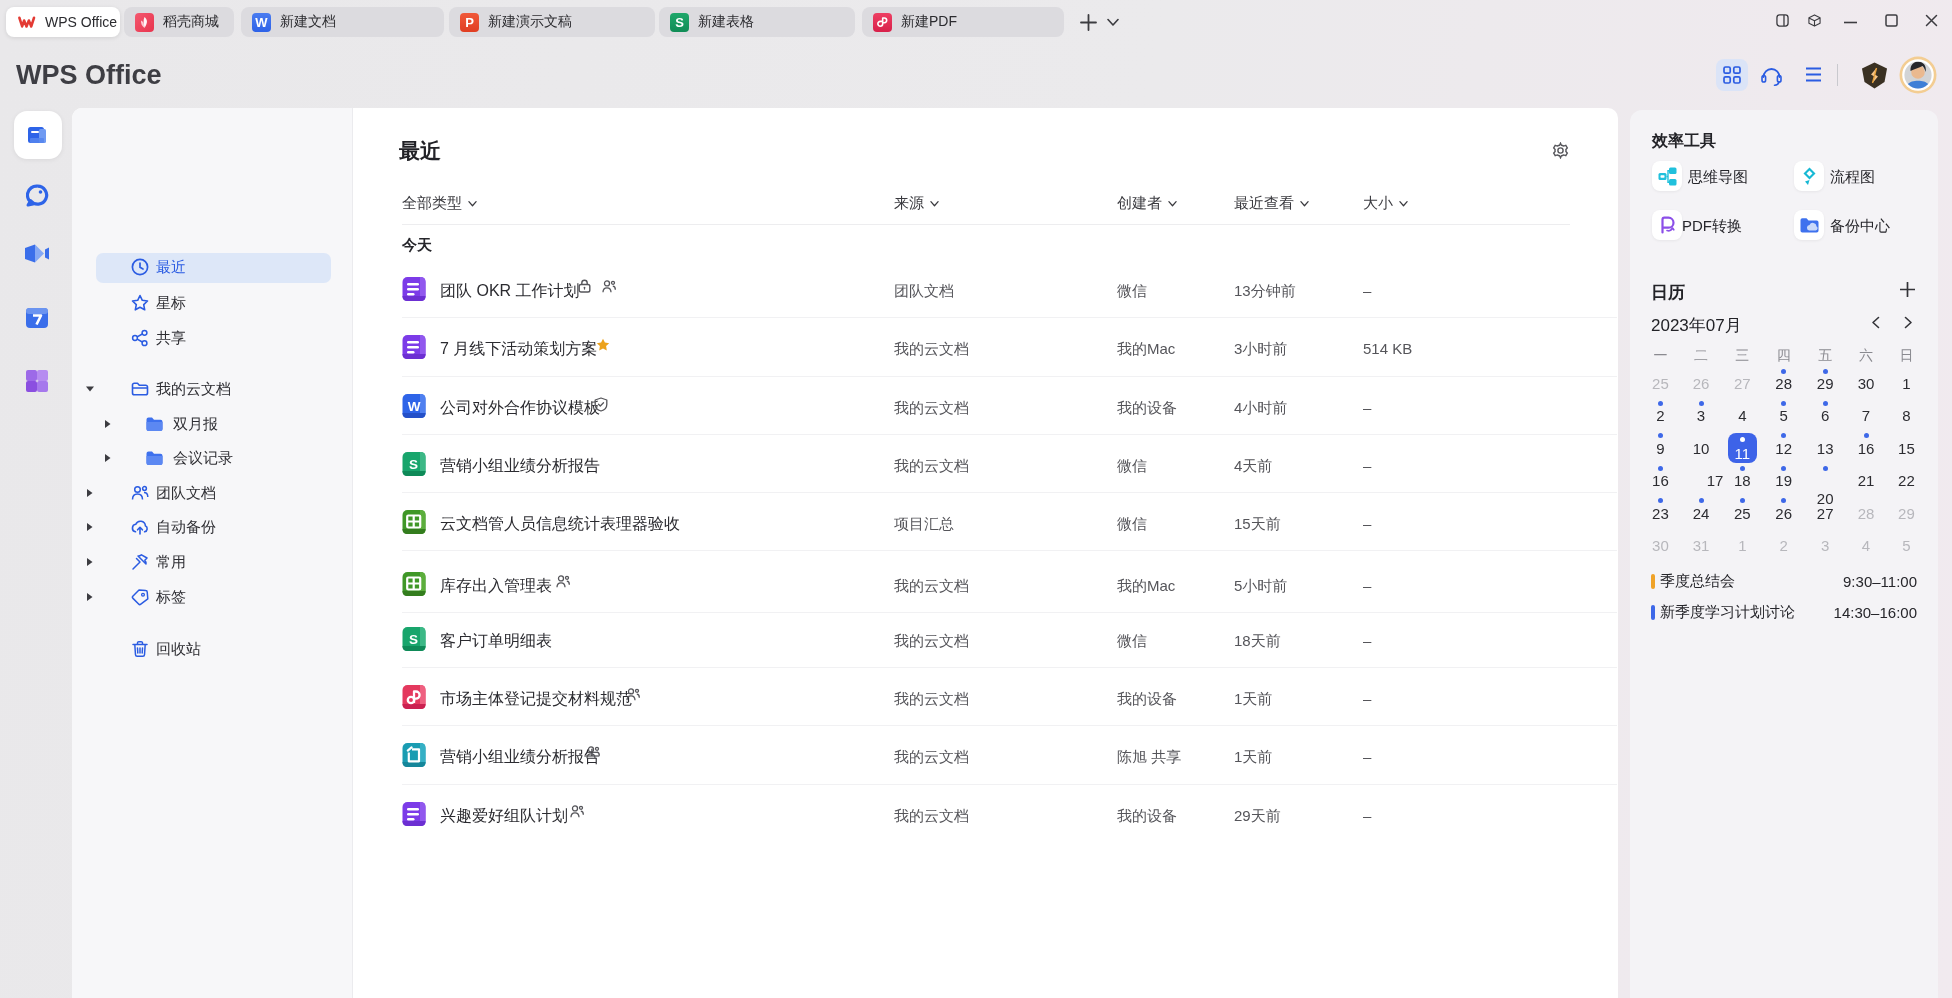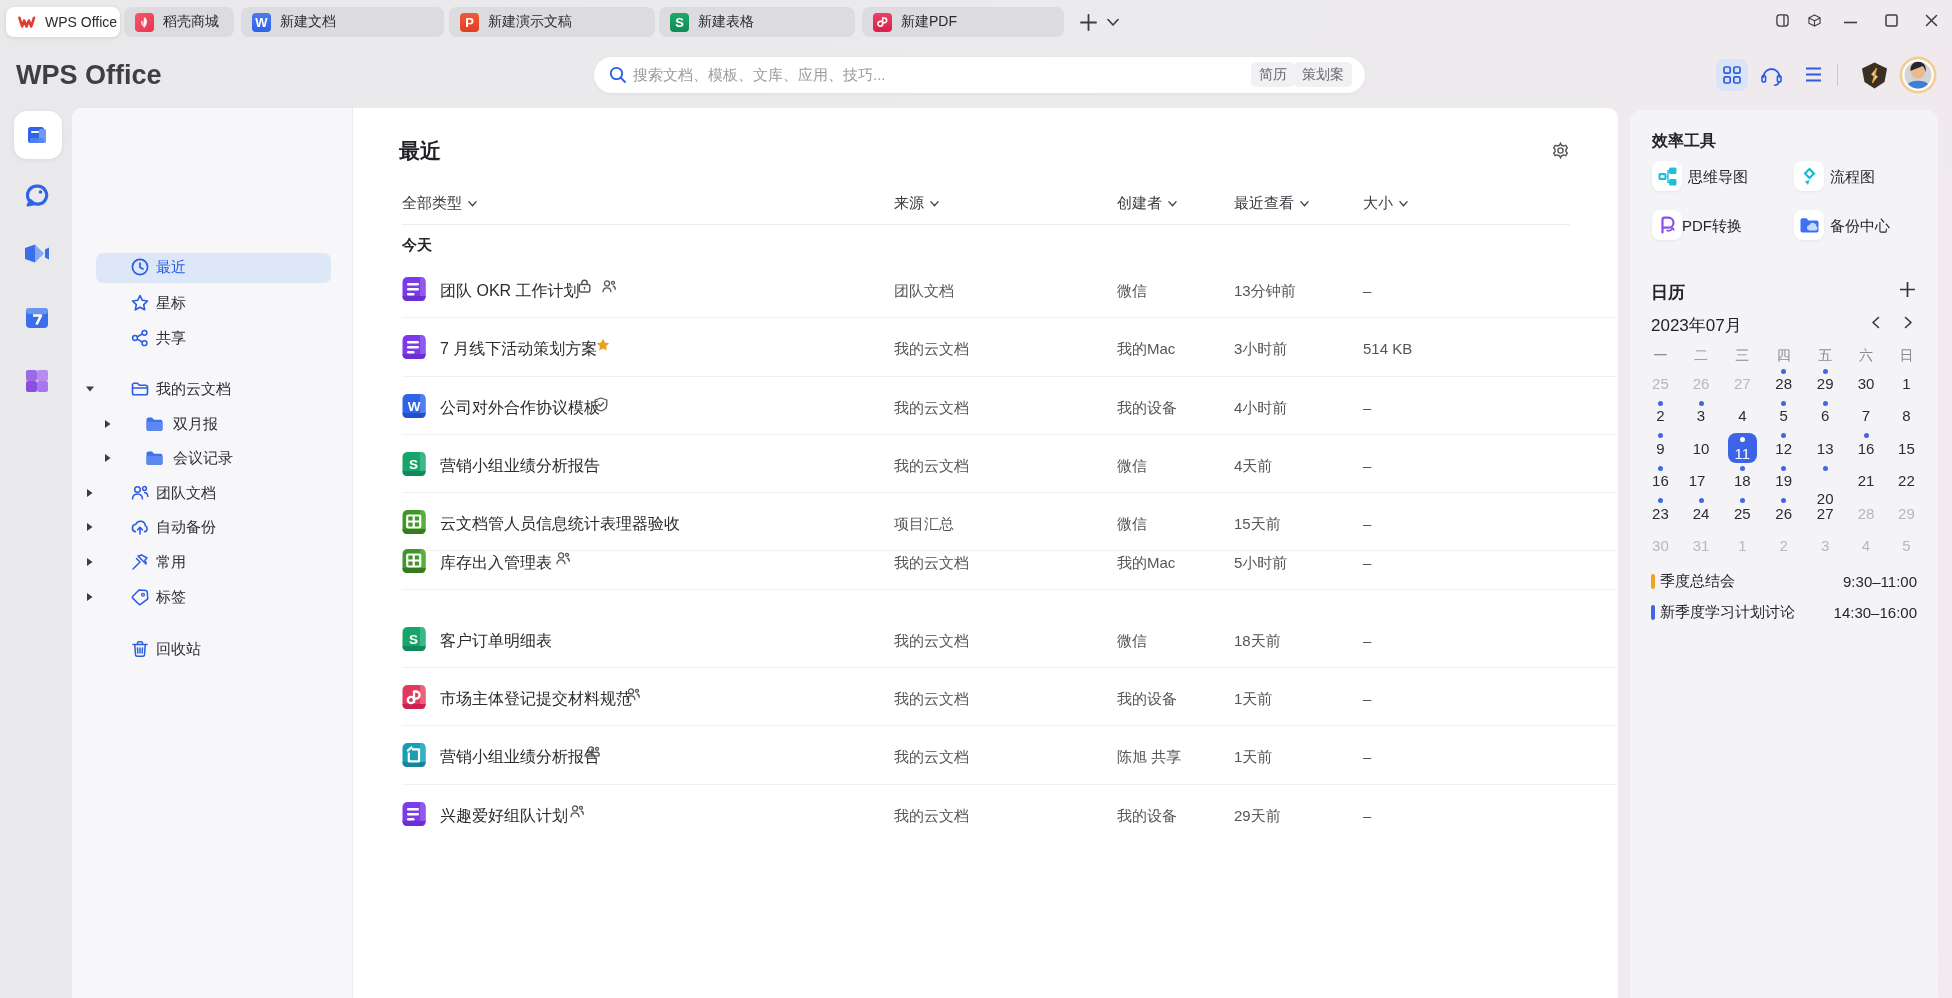--- a/index.html
+++ b/index.html
@@ -97,29 +97,20 @@
       <path d="M0 1 H13" stroke="#3c3c40" stroke-width="1.6"></path>
     </svg>
 <svg class="winbtn" style="left:1885px" viewBox="0 0 13 13">
       <rect x="1" y="1" width="11" height="11" rx="1.5" stroke="#3c3c40" stroke-width="1.5" fill="none"></rect>
     </svg>
 <svg class="winbtn" style="left:1925px" viewBox="0 0 13 13">
       <path d="M1.5 1.5 L11.5 11.5 M11.5 1.5 L1.5 11.5" stroke="#3c3c40" stroke-width="1.5" stroke-linecap="round"></path>
     </svg>
 
 <div class="abs" style="left:16px;top:60px;width:240px;font-size:27px;font-weight:bold;color:#3e3e44;letter-spacing:0px">WPS Office</div>
-<div class="abs" style="left:594px;top:57px;width:771px;height:36px;background:#fff;border-radius:18px;box-shadow:0 1px 4px rgba(0,0,0,.05)">
-<svg class="abs" style="left:15px;top:9px" width="18" height="18" viewBox="0 0 18 18">
-        <circle cx="7.5" cy="7.5" r="5.7" stroke="#2b5ce2" stroke-width="1.8" fill="none"></circle>
-        <path d="M12 12 L16 16" stroke="#2b5ce2" stroke-width="1.8" stroke-linecap="round"></path>
-      </svg>
-<div class="abs" style="left:39px;top:9px;font-size:15px;color:#9b9ba1">搜索文档、模板、文库、应用、技巧...</div>
-<div class="abs" style="right:70px;top:5px;height:25px;padding:4px 8px;background:#f1f0f3;border-radius:5px;font-size:14px;color:#68686e">简历</div>
-<div class="abs" style="right:13px;top:5px;height:25px;padding:4px 8px;background:#f1f0f3;border-radius:5px;font-size:14px;color:#68686e">策划案</div>
-</div>
 <div class="abs" style="left:1716px;top:59px;width:32px;height:32px;background:#dbe4f7;border-radius:8px">
 <svg class="abs" style="left:7px;top:7px" width="18" height="18" viewBox="0 0 18 18">
         <g stroke="#2b5ce2" stroke-width="1.7" fill="none">
           <rect x="1" y="1" width="6.2" height="6.2" rx="1.5"></rect>
           <rect x="10.8" y="1" width="6.2" height="6.2" rx="1.5"></rect>
           <rect x="1" y="10.8" width="6.2" height="6.2" rx="1.5"></rect>
           <rect x="10.8" y="10.8" width="6.2" height="6.2" rx="1.5"></rect>
         </g>
       </svg>
 </div>
@@ -403,21 +394,21 @@
             <path d="M0.5 20 h23 v1 a4.5 4.5 0 0 1 -4.5 4 h-14 a4.5 4.5 0 0 1 -4.5 -4 z" fill="#347d1e"></path>
             <rect x="5.2" y="6.5" width="13" height="12" rx="1" fill="none" stroke="#fff" stroke-width="2.2"></rect>
             <path d="M11.7 6.5 V18.5 M5.2 12.5 H18.2" stroke="#fff" stroke-width="2.2"></path>
           </svg>
           <div class="fname">云文档管人员信息统计表理器验收</div>
           <div class="fsub c-src">项目汇总</div>
           <div class="fsub c-cre">微信</div>
           <div class="fsub c-time">15天前</div>
           <div class="fsub c-size">–</div>
         </div>
-        <div class="row" style="top:424px;height:58.3px">
+        <div class="row" style="top:447px;height:58.3px">
           <svg class="ficon" viewBox="0 0 24 26">
             <rect x="0.5" y="1" width="23" height="24" rx="5" fill="#3f9727"></rect>
             <path d="M18 1 h1.5 a4.5 4.5 0 0 1 4 4.5 v15 a4.5 4.5 0 0 1 -4 4.5 h-1.5 z" fill="#5cae3c"></path>
             <path d="M0.5 20 h23 v1 a4.5 4.5 0 0 1 -4.5 4 h-14 a4.5 4.5 0 0 1 -4.5 -4 z" fill="#347d1e"></path>
             <rect x="5.2" y="6.5" width="13" height="12" rx="1" fill="none" stroke="#fff" stroke-width="2.2"></rect>
             <path d="M11.7 6.5 V18.5 M5.2 12.5 H18.2" stroke="#fff" stroke-width="2.2"></path>
           </svg>
           <div class="fname">库存出入管理表</div>
           <span class="rowext" style="left:154px">
             <svg width="14" height="13" viewBox="0 0 14 13" style="position:absolute;top:0px">
@@ -605,21 +596,21 @@
         <div class="abs" style="left:109.8px;top:326.5px;width:5px;height:5px;border-radius:50%;background:#fff"></div>
         <div class="day" style="left:95.3px;top:334.5px;color:#fff">11</div>
         <div class="day" style="left:136.7px;top:329.5px">12</div>
         <div class="dot" style="left:151.2px;top:323px"></div>
         <div class="day" style="left:178.2px;top:329.5px">13</div>
         <div class="day" style="left:219px;top:329.5px">16</div>
         <div class="dot" style="left:233.5px;top:323px"></div>
         <div class="day" style="left:259.4px;top:329.5px">15</div>
         <div class="day" style="left:13.399999999999999px;top:362px">16</div>
         <div class="dot" style="left:27.9px;top:355.5px"></div>
-        <div class="day" style="left:50px;top:362px">17</div>
+        <div class="day" style="left:68px;top:362px">17</div>
         <div class="day" style="left:95.3px;top:362px">18</div>
         <div class="dot" style="left:109.8px;top:355.5px"></div>
         <div class="day" style="left:136.7px;top:362px">19</div>
         <div class="dot" style="left:151.2px;top:355.5px"></div>
         <div class="day" style="left:178.2px;top:380px">20</div>
         <div class="dot" style="left:192.7px;top:355.5px"></div>
         <div class="day" style="left:219px;top:362px">21</div>
         <div class="day" style="left:259.4px;top:362px">22</div>
         <div class="day" style="left:13.399999999999999px;top:394.5px">23</div>
         <div class="dot" style="left:27.9px;top:388px"></div>

